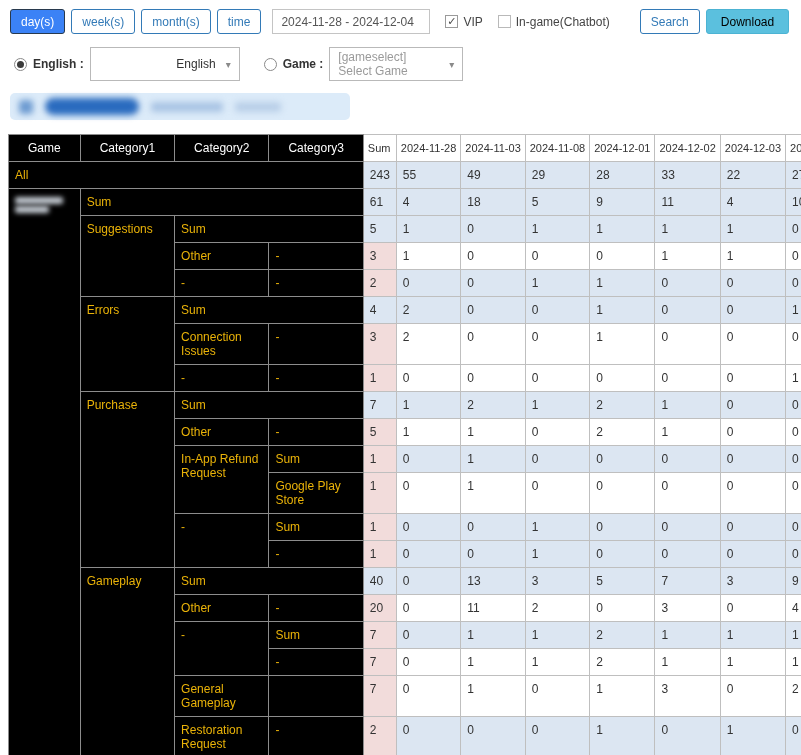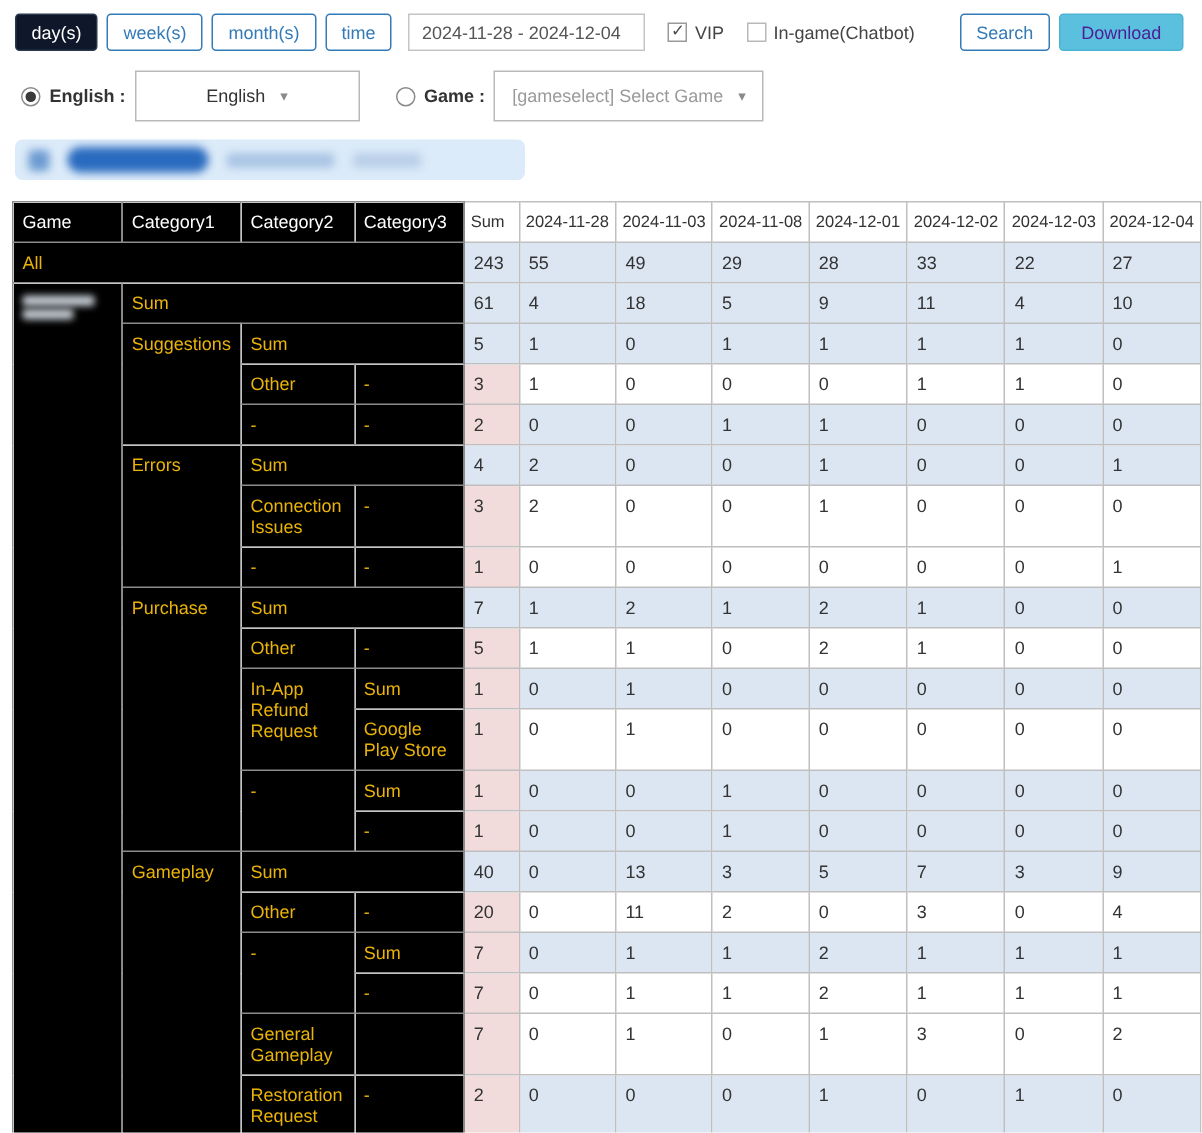--- a/index.html
+++ b/index.html
@@ -3,58 +3,58 @@
 <meta charset="utf-8">
 <style>
   *{box-sizing:border-box;margin:0;padding:0}
   html,body{background:#fff}
   body{width:801px;height:755px;overflow:hidden;font-family:"Liberation Sans",sans-serif;font-size:12px;color:#333}
 
   
   .toolbar{display:flex;align-items:center;gap:6px;padding:9px 0 0 10px}
   .btn{height:25px;padding:0 10px;border-radius:3px;font-size:12px;cursor:pointer;
        background:#fff;border:1px solid #337ab7;color:#337ab7;font-family:inherit}
-  .btn.active{background:#0f172a;color:#fff;border-color:#28394d}
-  .btn.download{background:#5bc0de;border-color:#4cb3d3;color:#4c1d95;padding:0 14px}
+  .btn.active{background:#3b82f6;color:#fff;border-color:#28394d}
+  .btn.download{background:#5bc0de;border-color:#4cb3d3;color:#000000;padding:0 14px}
   .date-input{width:158px;height:25px;border:1px solid #c4c4c4;padding:0 8px;font-size:12px;
               color:#555;margin-left:5px;font-family:inherit}
   .chk{display:inline-flex;align-items:center;gap:5px;margin-left:9px;color:#444;cursor:pointer}
   .cbox{width:13px;height:13px;border:1px solid #b9b9b9;background:#fff;display:inline-flex;
         align-items:center;justify-content:center;font-size:11px;line-height:1;color:#4a4a4a}
   .cbox.checked{border-color:#9a9a9a}
   .toolbar .btn.search{margin-left:24px}
 
   
   .filters{display:flex;align-items:center;margin:13px 0 0 14px;gap:6px}
   .radio{width:13px;height:13px;border-radius:50%;border:1px solid #8a8a8a;background:#fff;
          display:inline-flex;align-items:center;justify-content:center;cursor:pointer;flex:none}
   .radio .dot{width:7px;height:7px;border-radius:50%;background:#3a3a3a}
   .flabel{font-weight:bold;color:#333}
   .select{height:25px;border:1px solid #b9b9b9;display:inline-flex;align-items:center;
-          justify-content:center;padding:16px 8px;background:#fff;cursor:pointer;gap:10px}
+          justify-content:flex-end;padding:16px 8px;background:#fff;cursor:pointer;gap:10px}
   .select.lang{width:150px;margin-right:18px}
-  .select.game{width:180px}
+  .select.game{width:134px}
   .select .caret{color:#8a8a8a;font-size:10px}
   .select.disabled .sel-value{color:#9a9a9a}
 
   
   .redacted-bar{margin:12px 0 0 10px;width:340px;height:27px;background:#dcebf9;border-radius:5px;
                 display:flex;align-items:center;gap:12px;padding:0 9px}
   .rblob{filter:blur(3px);flex:none}
   .rblob.icon{width:14px;height:14px;background:#6d9bd1;border-radius:3px}
   .rblob.pill{width:94px;height:17px;background:#2a6bbf;border-radius:9px;border:none;cursor:pointer}
   .rblob.bar1{width:72px;height:10px;background:#a9c4e4;border-radius:3px}
   .rblob.bar2{width:46px;height:10px;background:#b9cfe8;border-radius:3px}
 
   
   table{border-collapse:collapse;table-layout:fixed;margin:14px 0 0 8px}
   th,td{border:1px solid #bfbfbf;font-size:12px;font-weight:normal;vertical-align:top;
         text-align:left;padding:6px 6px;line-height:14px;height:27px;overflow:hidden}
   th{font-size:11px;white-space:nowrap;padding:6px 4px;vertical-align:middle}
-  th.dark{background:#000;color:#fff;border-color:#8c8c8c;font-size:12px;padding:6px 6px}
+  th.dark{background:#000;color:#fff;border-color:#8c8c8c;font-size:12px;padding:6px 19px}
   th.light{background:#fff;color:#333}
   td.k{background:#000;color:#eab308;border-color:#8c8c8c}
   td.sum.sb{background:#dce6f2}
   td.sum.sp{background:#f2dcdb}
   td.val.rb{background:#dce6f2}
   td.val.rw{background:#fff}
   td.redacted{vertical-align:top}
   td.redacted .gblur{display:block;filter:blur(2.5px);background:rgba(232,238,248,.85);
                      border-radius:2px;height:7px;margin:2px 0}
   td.redacted .b1{width:48px}

